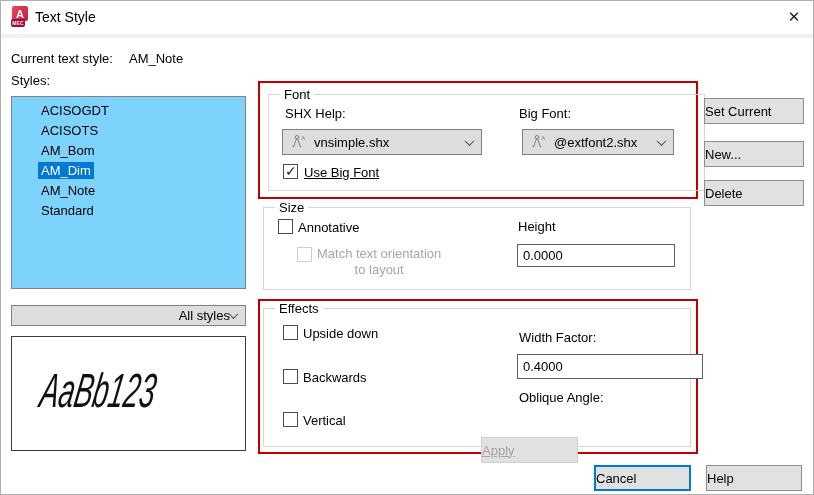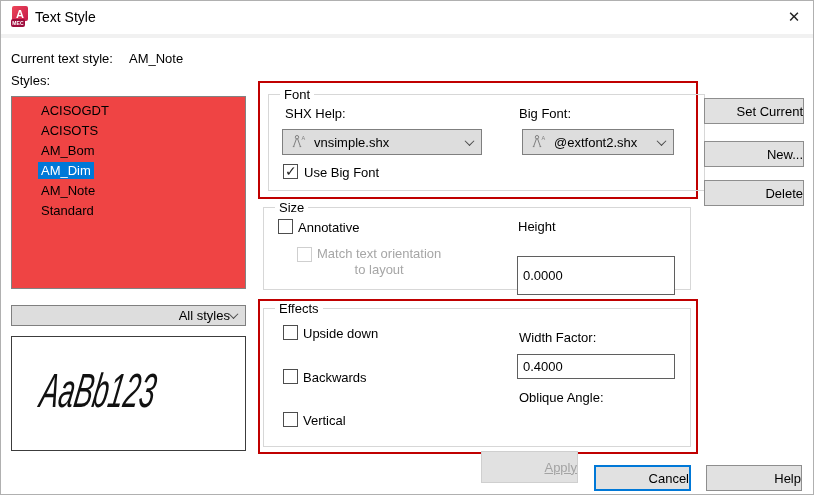--- a/index.html
+++ b/index.html
@@ -25,21 +25,21 @@
                display:flex; align-items:center; justify-content:center;
                font-size:15px; color:#222; cursor:pointer; }
 
   
   .cur-label { position:absolute; left:10px; top:50px; }
   .cur-value { position:absolute; left:128px; top:50px; }
   .styles-label { position:absolute; left:10px; top:72px; }
 
   
   .listbox { position:absolute; left:10px; top:95px; width:235px; height:193px;
-             border:1px solid #828282; background:#ef4444; padding-top:4px; }
+             border:1px solid #828282; background:#7dd3fc; padding-top:4px; }
   .list-item { height:20px; line-height:20px; padding-left:26px; cursor:default; }
   .list-item span { padding:1px 3px; }
   .list-item.selected span { background:#0078D7; color:#fff; }
 
   
   .combo { background:#dddddd; border:1px solid #7f7f7f; display:flex; align-items:center; cursor:default; }
   .filter-combo { position:absolute; left:10px; top:304px; width:235px; height:21px; padding:0 8px; }
   .filter-combo .txt { flex:1;text-align:right; }
   .chev { width:7px; height:7px; border-right:1.5px solid #4a4a4a; border-bottom:1.5px solid #4a4a4a;
           transform:rotate(45deg) translate(-1px,-1px); flex:none; }
@@ -70,21 +70,21 @@
   .cb.disabled { border-color:#cfcfcf; }
   .dis-text { color:#a6a6a6; }
 
   .font-combo { position:absolute; height:26px; padding:12px 8px; }
   .font-combo .txt { flex:1; padding-left:7px; }
   .shx-icon { flex:none; width:16px; height:16px; }
 
   
   .btn { position:absolute; background:#e1e1e1; border:1px solid #8e8e8e;
          font:13px "Liberation Sans",sans-serif; display:flex; align-items:center;
-         justify-content:flex-end; cursor:pointer; }
+         justify-content:flex-start; cursor:pointer; }
   .btn.side { left:703px; width:100px; height:26px; }
   .btn.disabled { border-color:#cfcfcf; color:#a3a3a3; cursor:default; }
   .btn.focus { border:2px solid #0078D7; }
 </style>
 </head>
 <body>
 
 <div class="dialog">
 
   <div class="titlebar">
@@ -149,61 +149,61 @@
           <path d="M5.4 4.8 L2.6 12.6 M6.6 4.8 L9.4 12.6"></path>
           <path d="M1.8 12.6 L3.4 12.6 M8.6 12.6 L10.2 12.6"></path>
         </g>
         <text x="10.5" y="5.5" font-size="5.5" fill="#7f7f7f" font-family="Liberation Sans, sans-serif">A</text>
       </svg>
       <div class="txt">@extfont2.shx</div>
       <div class="chev"></div>
     </div>
 
     <div class="cb checked" style="left:14px; top:69px;"></div>
-    <div class="lbl" style="left:35px; top:70px;">Use Big Font</div>
+    <div class="lbl" style="left:35px; top:70px;text-decoration:underline;">Use Big Font</div>
   </div>
 
   <div class="groupbox gb-size">
     <div class="legend">Size</div>
     <div class="cb" style="left:14px; top:11px;"></div>
     <div class="lbl" style="left:34px; top:12px;">Annotative</div>
     <div class="cb disabled" style="left:33px; top:39px;"></div>
     <div class="lbl dis-text" style="left:53px; top:38px; line-height:16px;text-align:center;">
       <div>Match text orientation</div>
       <div>to layout</div>
     </div>
     <div class="lbl" style="left:254px; top:11px;">Height</div>
-    <input class="field" style="left: 253px; top: 48px; width: 158px; height: 39px;" value="0.0000">
+    <input class="field" style="left: 253px; top: 36px; width: 158px; height: 23px;" value="0.0000">
   </div>
 
   <div class="groupbox gb-effects">
     <div class="legend">Effects</div>
     <div class="cb" style="left:19px; top:16px;"></div>
     <div class="lbl" style="left:39px; top:17px;">Upside down</div>
     <div class="cb" style="left:19px; top:60px;"></div>
     <div class="lbl" style="left:39px; top:61px;">Backwards</div>
     <div class="cb" style="left:19px; top:103px;"></div>
     <div class="lbl" style="left:39px; top:104px;">Vertical</div>
 
     <div class="lbl" style="left:255px; top:21px;">Width Factor:</div>
-    <input class="field" style="left: 253px; top: 45px; width: 158px; height: 25px;" value="0.4000">
+    <input class="field" style="left: 253px; top: 45px; width: 186px; height: 25px;" value="0.4000">
     <div class="lbl" style="left:255px; top:81px;">Oblique Angle:</div>
   </div>
 
   <div class="btn side" style="top:97px;">
     <span>Set Current</span>
   </div>
   <div class="btn side" style="top:140px;">
     <span>New...</span>
   </div>
   <div class="btn side" style="top:179px;">
     <span>Delete</span>
   </div>
 
-  <div class="btn disabled" style="left:480px; top:450px; width:97px; height:32px;text-decoration:underline;">
+  <div class="btn disabled" style="left:480px; top:436px; width:97px; height:26px;text-decoration:underline;">
     <span>Apply</span>
   </div>
   <div class="btn focus" style="left:593px; top:464px; width:97px; height:26px;">
     <span>Cancel</span>
   </div>
   <div class="btn" style="left:705px; top:464px; width:96px; height:26px;">
     <span>Help</span>
   </div>
 
 </div>

